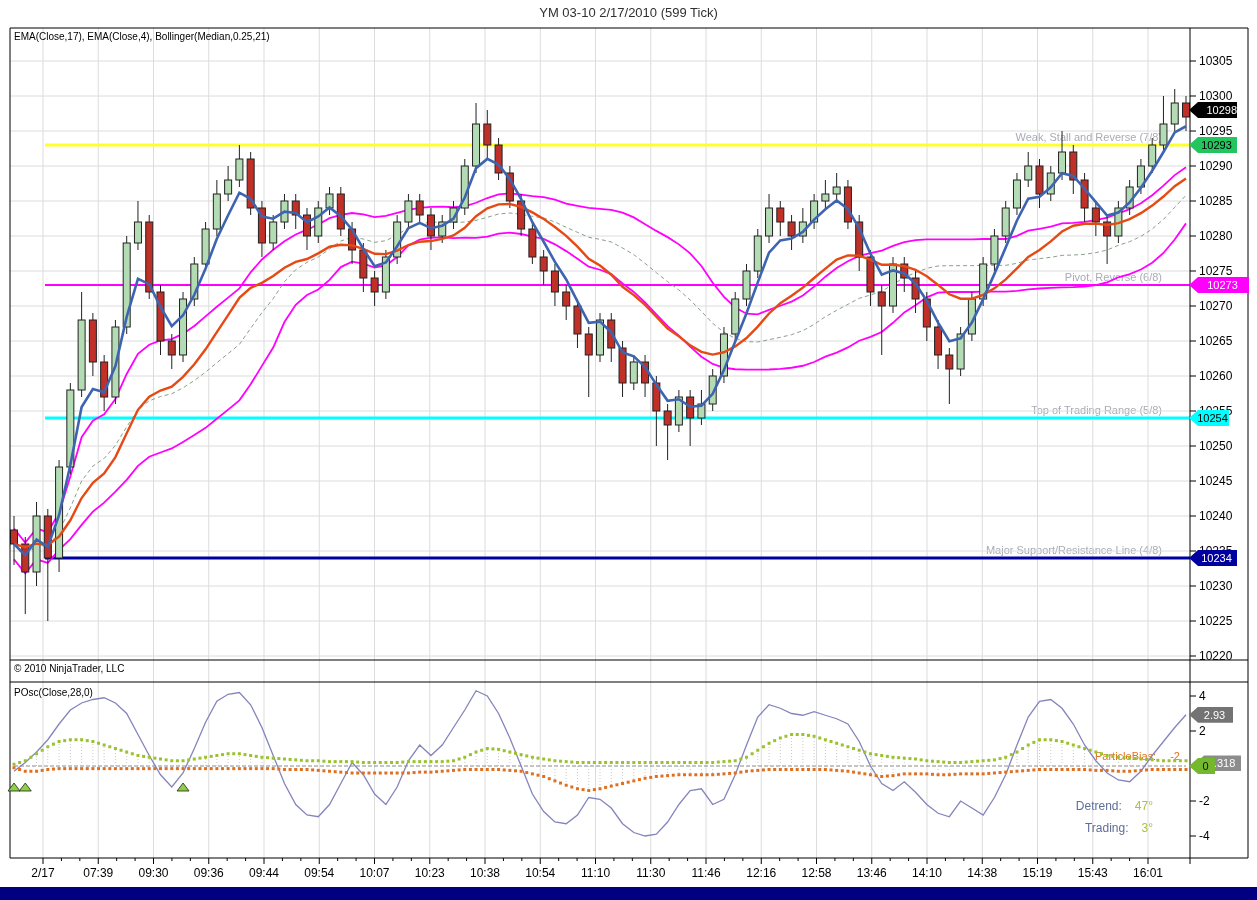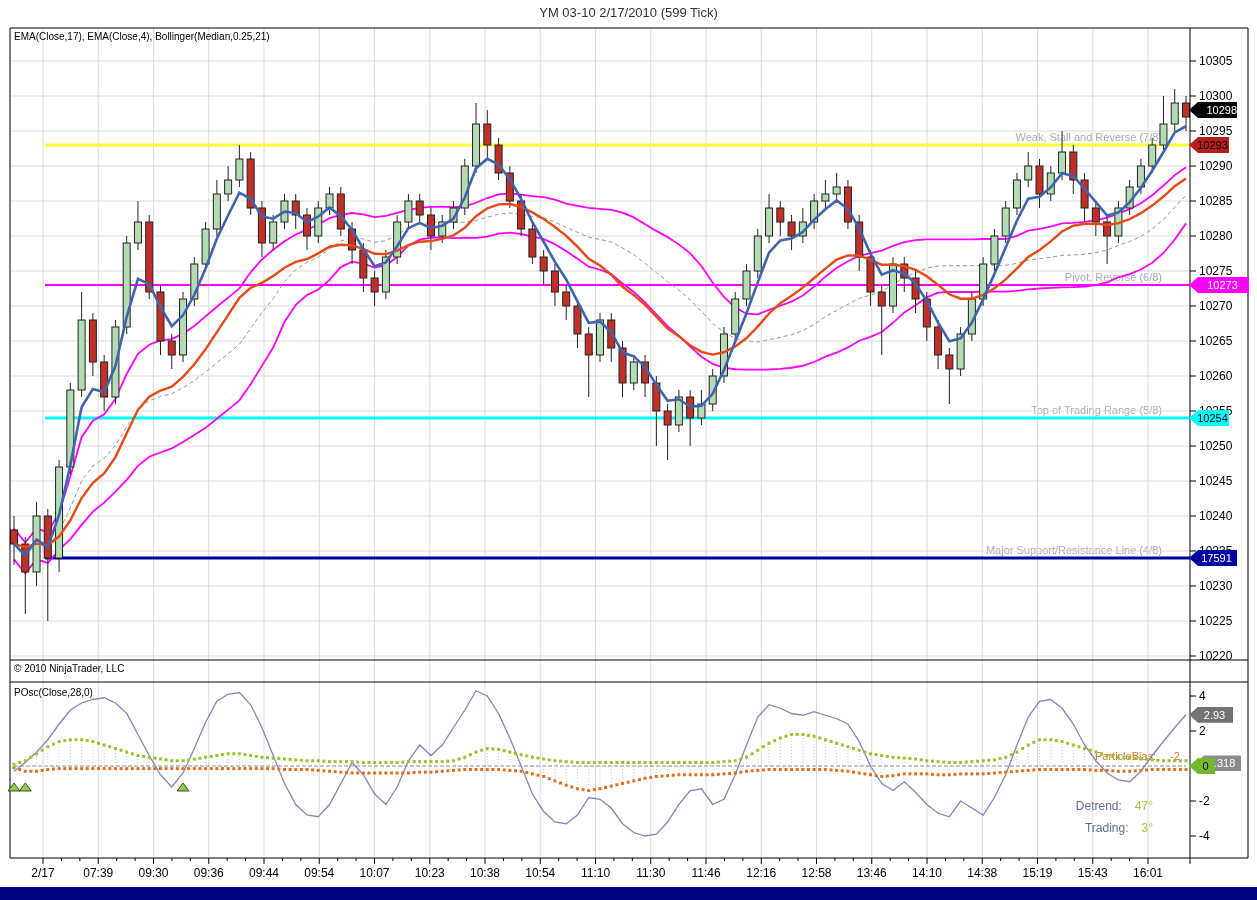--- a/index.html
+++ b/index.html
@@ -935,23 +935,23 @@
   <div class="metric-row" style="top:821px">
     <span class="lbl">Trading:</span>
     <span class="val">3°</span>
   </div>
 
   <div class="axis-zone" style="left:1190px;top:28px;width:58px;height:830px"></div>
   <div class="axis-zone" style="left:10px;top:858px;width:1180px;height:26px"></div>
 
   <div id="tags-layer">
       <div class="tag" style="top: 102px; left: 1189px; width: 48px; background: rgb(0, 0, 0); color: rgb(255, 255, 255); text-align: right;">10298</div>
-      <div class="tag" style="top: 137px; left: 1189px; width: 40px; background: #b91c1c; color: rgb(0, 0, 0);">10293</div>
+      <div class="tag" style="top: 137px; left: 1189px; width: 48px; background: #22c55e; color: rgb(0, 0, 0);">10293</div>
       <div class="tag" style="top: 277px; left: 1189px; width: 60px; background: rgb(255, 0, 255); color: rgb(255, 255, 255);">10273</div>
       <div class="tag" style="top: 410px; left: 1189px; width: 40px; background: rgb(0, 255, 255); color: rgb(0, 0, 0);">10254</div>
-      <div class="tag" style="top: 550px; left: 1189px; width: 48px; background: rgb(0, 0, 160); color: rgb(255, 255, 255);">17591</div>
+      <div class="tag" style="top: 550px; left: 1189px; width: 48px; background: rgb(0, 0, 160); color: rgb(255, 255, 255);">10234</div>
       <div class="tag" style="top: 706.725px; left: 1189px; width: 44px; background: #737373; color: rgb(255, 255, 255);">2.93</div>
       <div class="tag" style="top: 755.375px; left: 1195px; width: 46px; background: rgb(140, 140, 140); color: rgb(255, 255, 255);">0.318</div>
       <div class="tag" style="top: 758px; left: 1189px; width: 26px; background: rgb(116, 184, 46); color: rgb(17, 17, 17);">0</div>
     </div>
 
   <div class="bottom-bar"></div>
 </div>
 
 </body></html>

